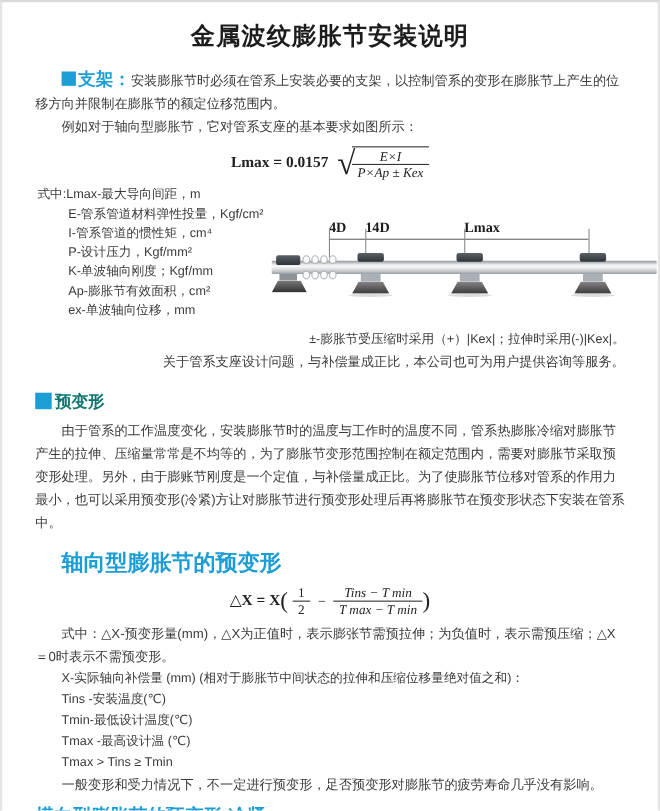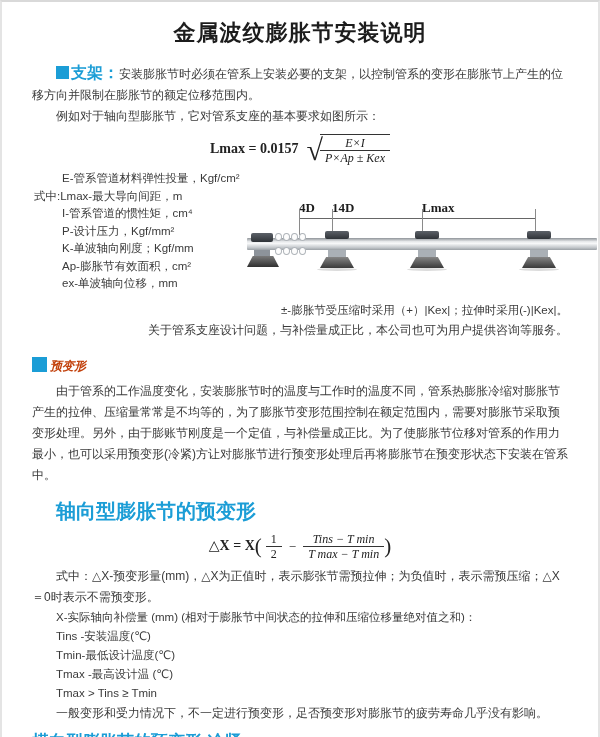--- a/index.html
+++ b/index.html
@@ -20,21 +20,21 @@
     font-size:22px;font-weight:bold;color:#1c1c1c;
     text-align:center;letter-spacing:1px;
     margin:6px 0 14px 0;
   }
   p.body{font-size:12px;line-height:21px;margin:0;color:#3a3a3a;}
   .indent{text-indent:2em;}
   .sq{display:inline-block;background:#1b9dd6;vertical-align:-1px;}
   .sq-sm{width:13px;height:13px;margin-right:2px;}
   .sq-lg{width:15px;height:15px;margin-right:3px;vertical-align:-2px;}
   .inline-head{color:#1b9dd6;font-size:16px;font-weight:bold;}
-  .sec-head{font-size:12px;font-weight:bold;color:#c2410c;margin:16px 0 6px 0;font-style:italic;}
+  .sec-head{font-size:15px;font-weight:bold;color:#0f766e;margin:16px 0 6px 0;}
   .sub-head{font-size:20px;font-weight:bold;color:#1b9dd6;margin:12px 0 2px 24px;}
   .lat-head{font-size:17px;font-weight:bold;color:#1b9dd6;margin:6px 0 2px 0;}
 
   
   .formula-block{text-align:center;margin:7px 0 5px 0;
     font-family:"Liberation Serif","DejaVu Serif",serif;color:#222;}
   .f-lhs{font-weight:bold;font-size:14px;}
   .frac{display:inline-flex;flex-direction:column;vertical-align:middle;
     text-align:center;font-style:italic;font-size:12px;line-height:14px;}
   .frac .num{border-bottom:1px solid #333;padding:0 5px;}
@@ -101,22 +101,22 @@
   <div class="formula-block">
     <span class="f-lhs">Lmax = 0.0157</span>
     <span class="radical">√</span><span class="rad-content"><span class="frac">
           <span class="num">E×I</span>
           <span class="den">P×Ap ± Kex</span>
         </span></span>
   </div>
 
   <div class="mid">
     <div class="vars">
+      <div class="var-line first"><span>式中:</span><span>Lmax-最大导向间距，m</span></div>
       <div class="var-line">E-管系管道材料弹性投量，Kgf/cm²</div>
-      <div class="var-line first"><span>式中:</span><span>Lmax-最大导向间距，m</span></div>
       <div class="var-line">I-管系管道的惯性矩，cm⁴</div>
       <div class="var-line">P-设计压力，Kgf/mm²</div>
       <div class="var-line">K-单波轴向刚度；Kgf/mm</div>
       <div class="var-line">Ap-膨胀节有效面积，cm²</div>
       <div class="var-line">ex-单波轴向位移，mm</div>
     </div>
 
     <div class="diagram">
       <div class="dim-label" style="left:52px;width:33px;">4D</div>
       <div class="dim-label" style="left:85px;width:90px;">14D</div>

